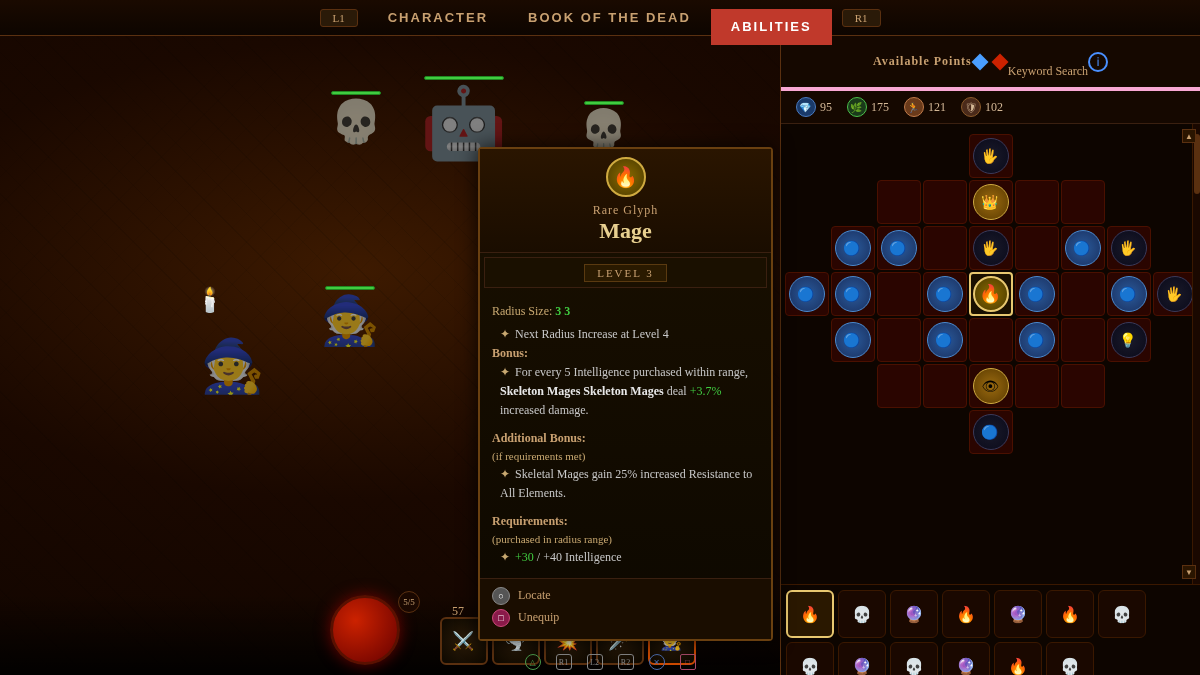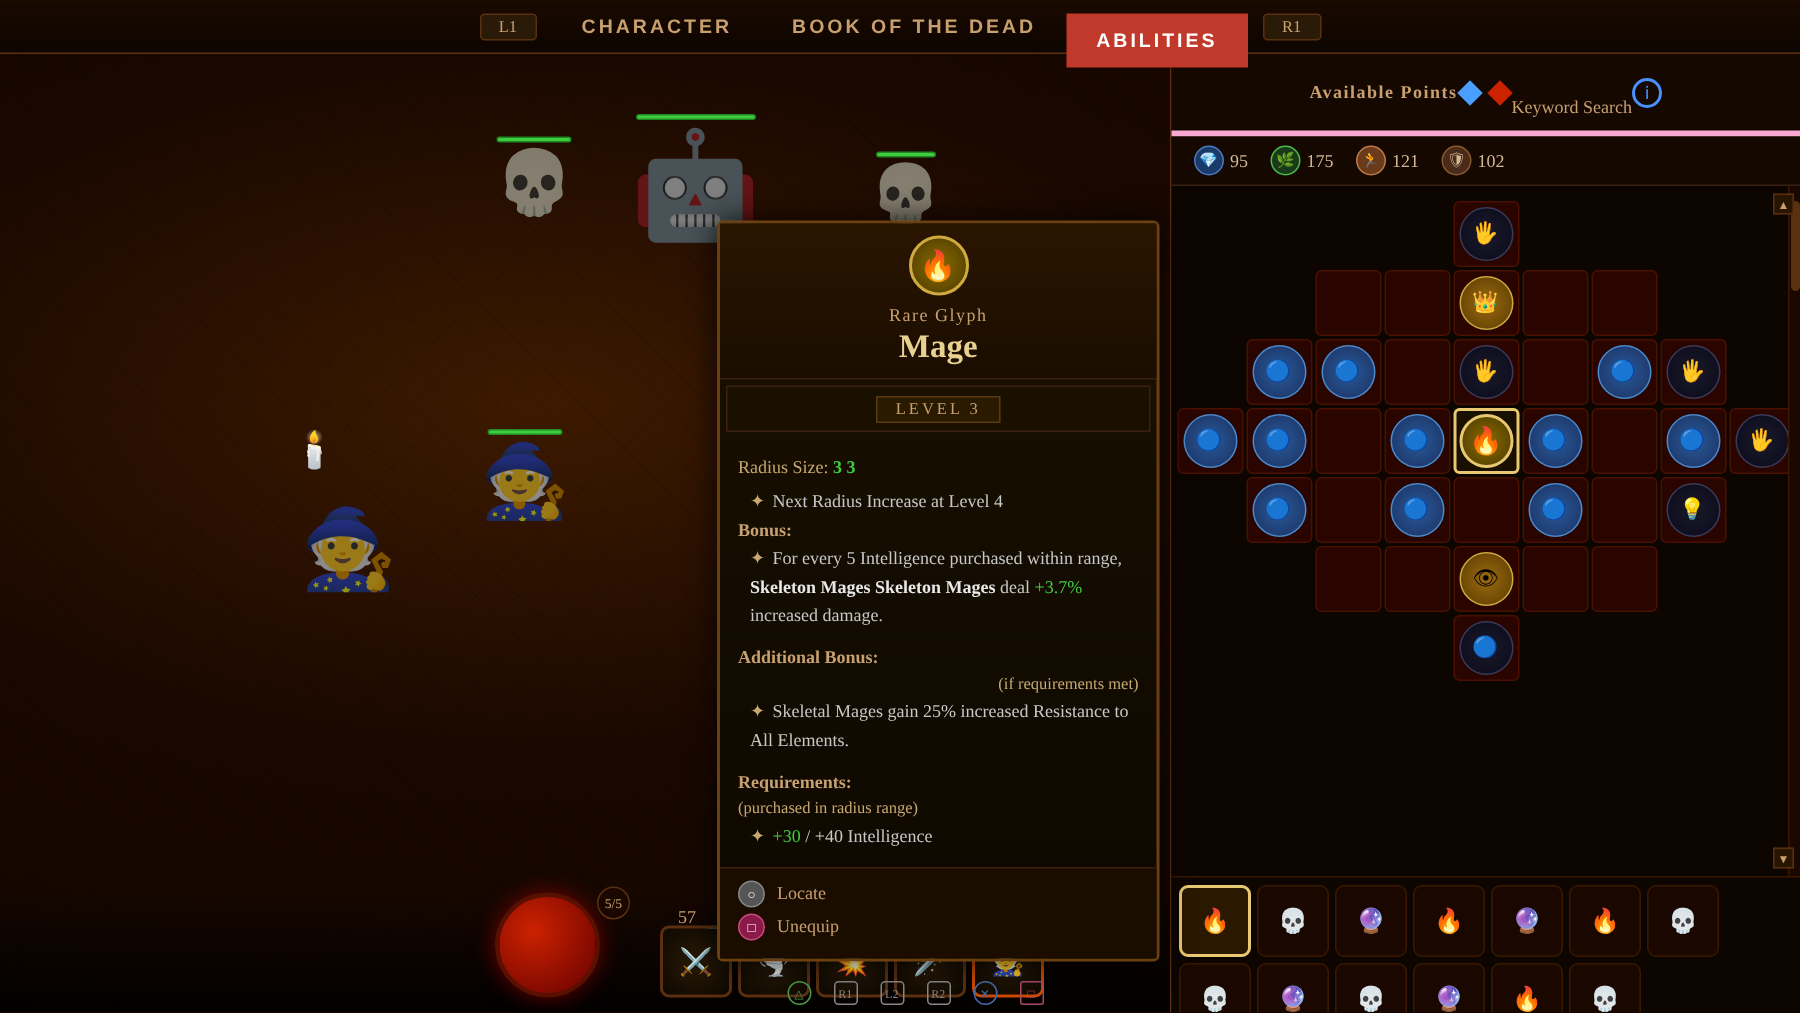--- a/index.html
+++ b/index.html
@@ -920,21 +920,21 @@
     <span class="bullet">
       <span class="bullet-diamond">✦</span>
       <span>For every 5 Intelligence purchased within range,</span>
       <span class="highlight-text">Skeleton Mages</span>
       <span style="font-weight:bold; color:#e8e8e8;"> Skeleton Mages</span>
       <span> deal </span>
       <span class="bonus-value">+3.7%</span>
       <span> increased damage.</span>
     </span>
     <div class="section-title" style="margin-top:8px;">Additional Bonus:</div>
-    <div style="color:#c8a870; font-size:11px; margin-left:0;text-align:right;">(if requirements met)</div>
+    <div style="color:#c8a870; font-size:11px; margin-left:0;">(if requirements met)</div>
     <span class="bullet">
       <span class="bullet-diamond">✦</span>
       <span>Skeletal Mages gain 25% increased Resistance to All Elements.</span>
     </span>
     <div class="section-title" style="margin-top:8px;">Requirements:</div>
     <div style="color:#c8a870; font-size:11px;">(purchased in radius range)</div>
     <span class="bullet">
       <span class="bullet-diamond">✦</span>
       <span class="req-green">+30</span>
       <span> / </span>

